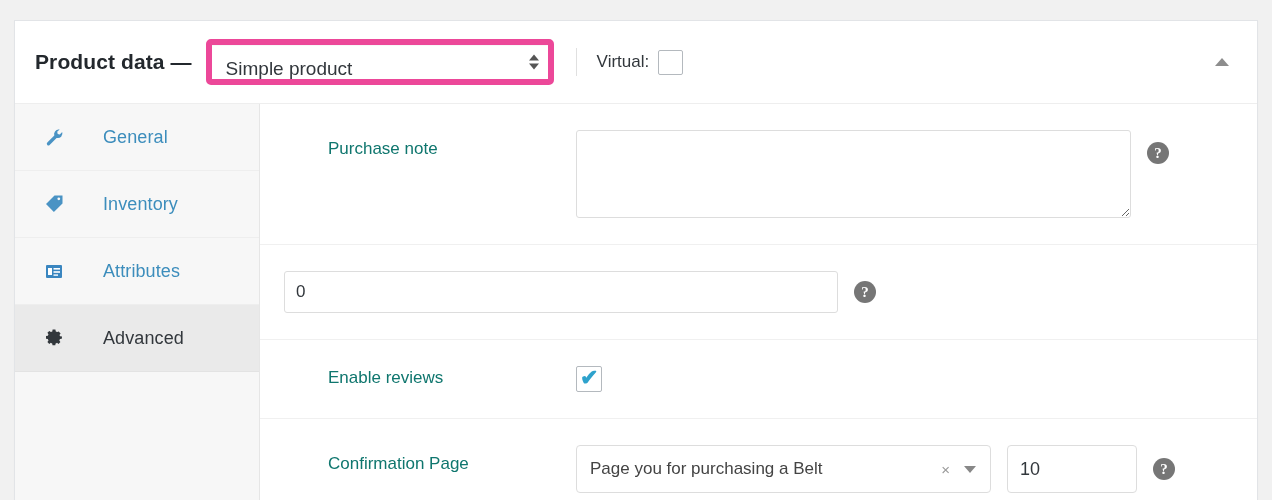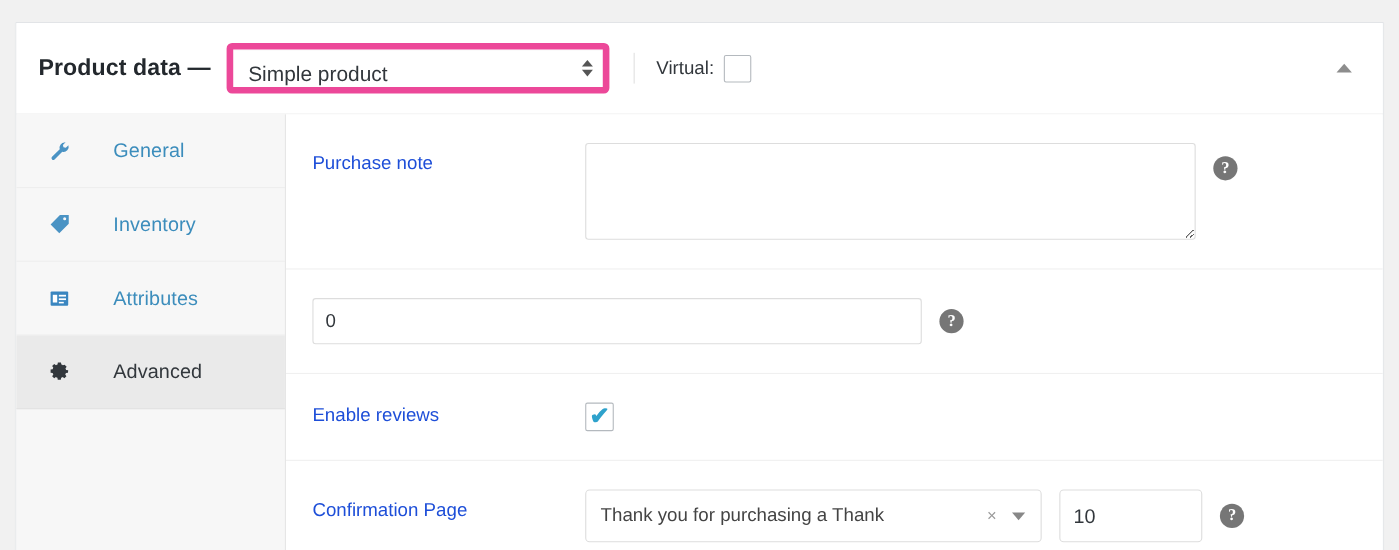--- a/index.html
+++ b/index.html
@@ -195,23 +195,24 @@
     padding: 26px 0 26px 24px;
     border-bottom: 1px solid #f0f0f0;
     box-sizing: border-box;
     position: relative;
   }
 
   .field-label {
     width: 248px;
     flex: 0 0 248px;
     font-size: 17px;
-    color: #1d4ed8;
+    color: #0f766e;
     padding-top: 9px;
     box-sizing: border-box;
+    margin-left: 44px;
   }
   .row-checkbox .field-label { padding-top: 2px; }
 
   .field-control {
     flex: 1 1 auto;
     display: flex;
     align-items: flex-start;
     gap: 16px;
   }
 
@@ -436,21 +437,21 @@
           <span class="reviews-cb">
             <span class="tick">✔</span>
           </span>
         </div>
       </div>
 
       <div class="field-row row-confirm">
         <div class="field-label">Confirmation Page</div>
         <div class="field-control">
           <div class="select2">
-            <span class="s2-text">Thank you for purchasing a Thank</span>
+            <span class="s2-text">Page you for purchasing a Belt</span>
             <span class="s2-clear">×</span>
             <span class="s2-caret"></span>
           </div>
           <input class="num-input" type="text" value="10" style="">
           <span class="help-tip">?</span>
         </div>
       </div>
 
     </div>
   </div>

